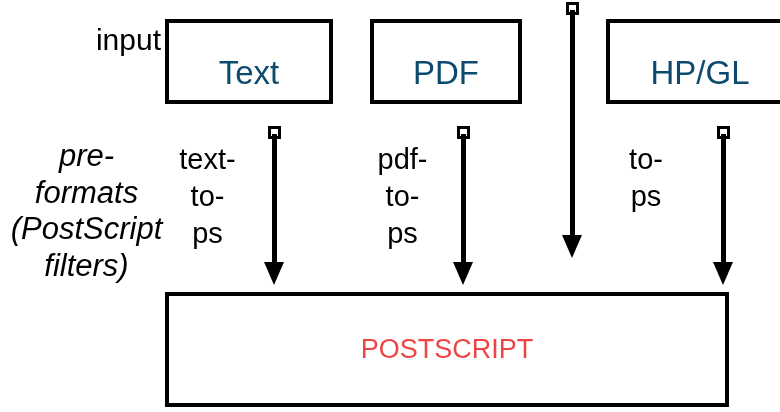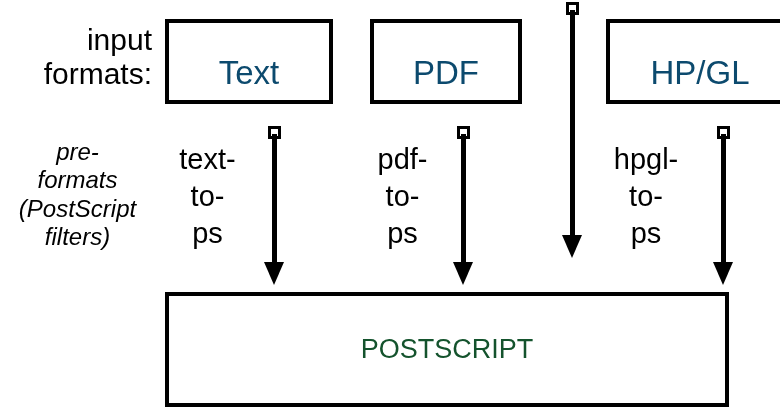--- a/index.html
+++ b/index.html
@@ -36,46 +36,47 @@
     margin-top: 23px;
   }
   .box-text   { left: 165px; top: 19px;  width: 168px; height: 85px; }
   .box-pdf    { left: 370px; top: 19px;  width: 152px; height: 85px; }
   .box-hpgl   { left: 606px; top: 19px;  width: 188px; height: 85px; }
   .box-ps     { left: 165px; top: 292px; width: 564px; height: 115px; }
 
   .ps-label {
     font-size: 27px;
     line-height: 1.28;
-    color: #14532d;
+    color: #ef4444;
   }
   .ps-label .line1 { display: block; }
   .ps-label .line2 { display: block; }
 
   .side-label {
     position: absolute;
     color: #000000;
     font-size: 30px;
     line-height: 1.12;
+    padding-left: 9px;
   }
   .label-input {
     left: 0px;
     top: 23px;
     width: 152px;
     text-align: right;
   }
   .label-input span { display: block; }
 
   .label-prefilters {
     left: 0px;
     top: 138px;
     width: 155px;
     text-align: center;
     font-style: italic;
-    font-size: 24px;
+    font-size: 31px;
     line-height: 1.18;
   }
   .label-prefilters span { display: block; }
 
   .flow-label {
     position: absolute;
     color: #000000;
     font-size: 29px;
     line-height: 1.28;
     text-align: center;
@@ -127,21 +128,20 @@
   .arrow-mid .head { top: 233px; }
   .arrow-mid .marker-square { top: 0px; }
 </style>
 </head>
 <body>
 
 <div id="canvas">
 
   <div class="side-label label-input">
     <span>input</span>
-    <span>formats:</span>
   </div>
 
   <div class="side-label label-prefilters">
     <span>pre-</span>
     <span>formats</span>
     <span>(PostScript</span>
     <span>filters)</span>
   </div>
 
   <div class="box box-text">
@@ -162,21 +162,20 @@
     <span>ps</span>
   </div>
 
   <div class="flow-label label-pdf-to-ps">
     <span>pdf-</span>
     <span>to-</span>
     <span>ps</span>
   </div>
 
   <div class="flow-label label-hpgl-to-ps">
-    <span>hpgl-</span>
     <span>to-</span>
     <span>ps</span>
   </div>
 
   <div class="arrow arrow-text">
     <div class="marker-square"></div>
     <div class="stem"></div>
     <div class="head"></div>
   </div>
 

